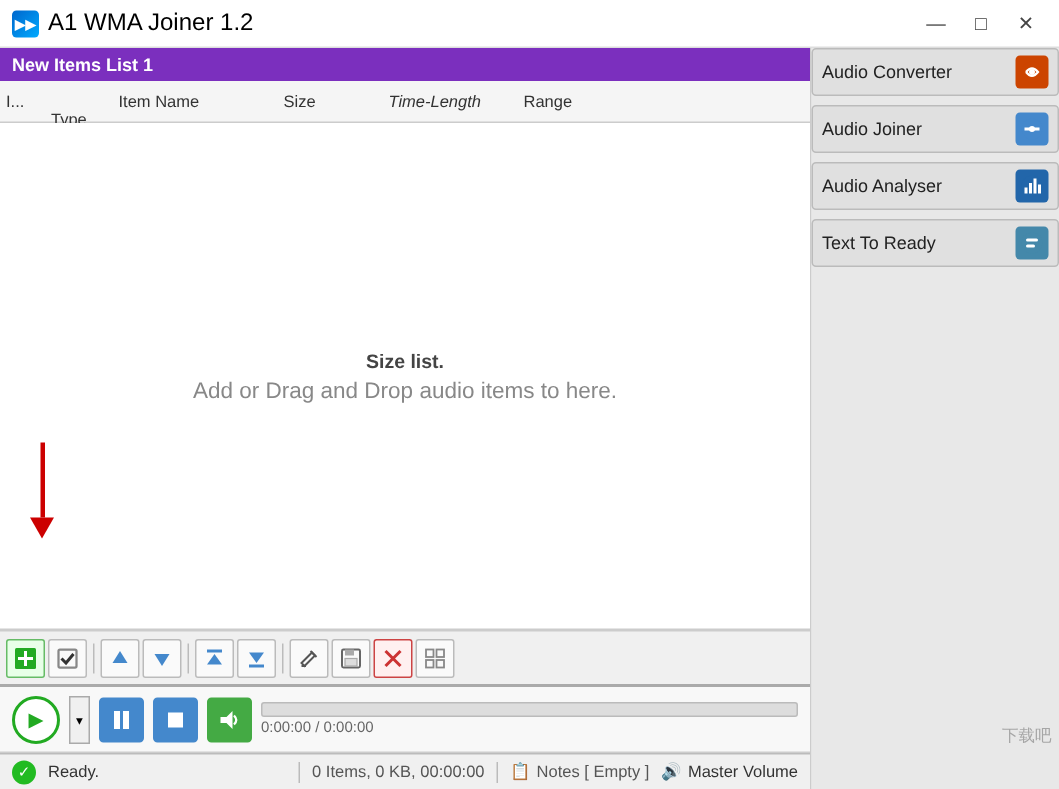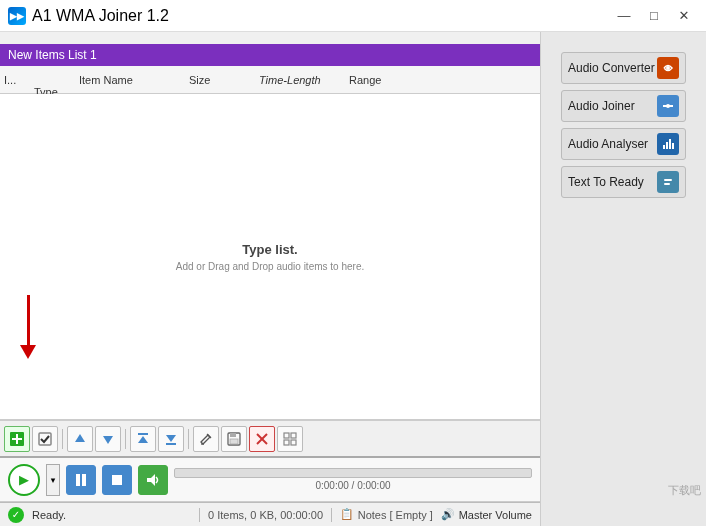--- a/index.html
+++ b/index.html
@@ -74,22 +74,21 @@
       flex-direction: column;
       border-right: 1px solid #ccc;
     }
 
     
     .list-header {
       background: #7b2fbe;
       color: white;
       padding: 4px 8px;
       font-size: 12px;
-      font-weight: normal;
-      margin-top: 12px;
+      font-weight: bold;
     }
 
     
     .col-headers {
       display: flex;
       align-items: center;
       background: #f5f5f5;
       border-bottom: 1px solid #ccc;
       padding: 4px 4px;
       height: 28px;
@@ -121,21 +120,21 @@
       text-align: center;
       color: #555;
     }
     .empty-main {
       font-size: 13px;
       font-weight: bold;
       color: #444;
       margin-bottom: 4px;
     }
     .empty-sub {
-      font-size: 10px;
+      font-size: 15px;
       color: #888;
     }
 
     
     .arrow-annotation {
       position: absolute;
       left: 20px;
       bottom: 60px;
       display: flex;
       flex-direction: column;
@@ -331,21 +330,21 @@
     .status-divider {
       width: 1px;
       height: 14px;
       background: #bbb;
     }
 
     
     .right-panel {
       width: 165px;
       background: #e8e8e8;
-      padding: 20px;
+      padding: 0;
       display: flex;
       flex-direction: column;
       gap: 6px;
     }
     .side-btn {
       width: 100%;
       height: 32px;
       background: #e0e0e0;
       border: 1px solid #bbb;
       border-radius: 3px;
@@ -404,21 +403,21 @@
       <span class="col-header col-id">I...</span>
       <span class="col-header col-type">Type</span>
       <span class="col-header col-name">Item Name</span>
       <span class="col-header col-size">Size</span>
       <span class="col-header col-time">Time-Length</span>
       <span class="col-header col-range">Range</span>
     </div>
 
     <div class="list-area">
       <div class="empty-text">
-        <div class="empty-main">Type list.</div>
+        <div class="empty-main">Size list.</div>
         <div class="empty-sub">Add or Drag and Drop audio items to here.</div>
       </div>
 
       <div class="arrow-annotation">
         <div class="arrow-line"></div>
         <div class="arrow-head"></div>
       </div>
     </div>
 
     <div class="toolbar">
@@ -507,21 +506,21 @@
       <button class="volume-icon-btn">
         <svg width="14" height="14" viewBox="0 0 14 14">
           <polygon points="1,5 5,5 9,1 9,13 5,9 1,9" fill="white"></polygon>
           <path d="M10,4 Q13,7 10,10" fill="none" stroke="white" stroke-width="1.5"></path>
         </svg>
       </button>
       <div class="progress-container">
         <div class="progress-bar-track">
           <div class="progress-bar-fill"></div>
         </div>
-        <div class="time-display" style="font-size:10px; color:#666; text-align:center;">0:00:00 / 0:00:00</div>
+        <div class="time-display" style="font-size:10px; color:#666; text-align:left;">0:00:00 / 0:00:00</div>
       </div>
     </div>
 
     <div class="status-bar">
       <div class="status-icon">✓</div>
       <span class="status-text">Ready.</span>
       <div class="status-divider"></div>
       <span class="status-items">0 Items, 0 KB, 00:00:00</span>
       <div class="status-divider"></div>
       <div class="status-notes">

